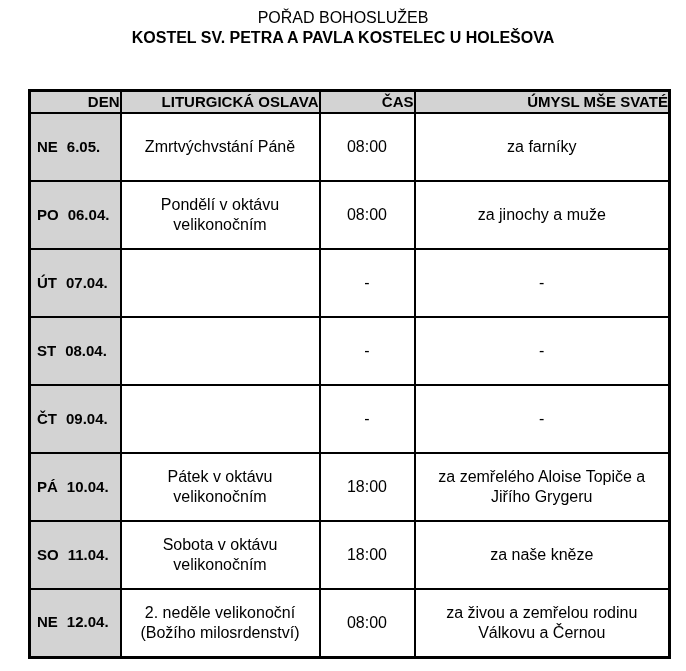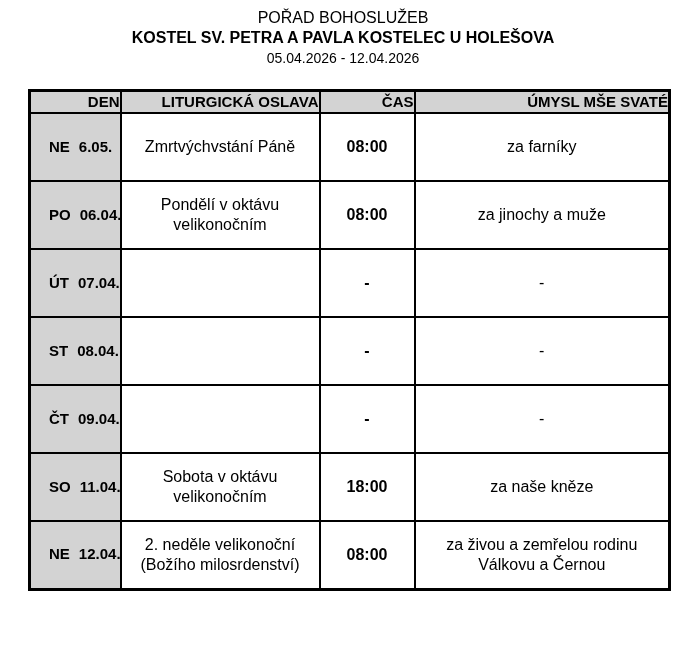--- a/index.html
+++ b/index.html
@@ -64,33 +64,31 @@
     font-size: 15px;
     font-weight: bold;
     text-align: left;
     padding-left: 6px;
   }
   .day-wrap {
     display: flex;
     align-items: center;
     gap: 9px;
     white-space: nowrap;
-    margin-left: 12px;
   }
   td.celebration-cell { padding: 8px 10px; }
-  td.time-cell { padding: 8px 2px; font-weight: bold; }
+  td.time-cell { padding: 8px 2px; }
   td.intention-cell { padding: 8px 2px; }
 </style>
 </head>
 <body>
 
 <div class="title-block">
   <div class="doc-title">POŘAD BOHOSLUŽEB</div>
   <div class="doc-subtitle">KOSTEL SV. PETRA A PAVLA KOSTELEC U HOLEŠOVA</div>
-  <div class="doc-daterange">05.04.2026 - 12.04.2026</div>
 </div>
 
 <table class="schedule">
   <colgroup>
     <col style="width:91px">
     <col style="width:199px">
     <col style="width:95px">
     <col style="width:255px">
   </colgroup>
   <thead>
@@ -153,20 +151,31 @@
           <span>09.04.</span>
         </div>
       </td>
       <td class="celebration-cell"></td>
       <td class="time-cell">-</td>
       <td class="intention-cell">-</td>
     </tr>
     <tr>
       <td class="day-cell">
         <div class="day-wrap">
+          <span>PÁ</span>
+          <span>10.04.</span>
+        </div>
+      </td>
+      <td class="celebration-cell">Pátek v oktávu velikonočním</td>
+      <td class="time-cell">18:00</td>
+      <td class="intention-cell">za zemřelého Aloise Topiče a Jiřího Grygeru</td>
+    </tr>
+    <tr>
+      <td class="day-cell">
+        <div class="day-wrap">
           <span>SO</span>
           <span>11.04.</span>
         </div>
       </td>
       <td class="celebration-cell">Sobota v oktávu velikonočním</td>
       <td class="time-cell">18:00</td>
       <td class="intention-cell">za naše kněze</td>
     </tr>
     <tr>
       <td class="day-cell">

